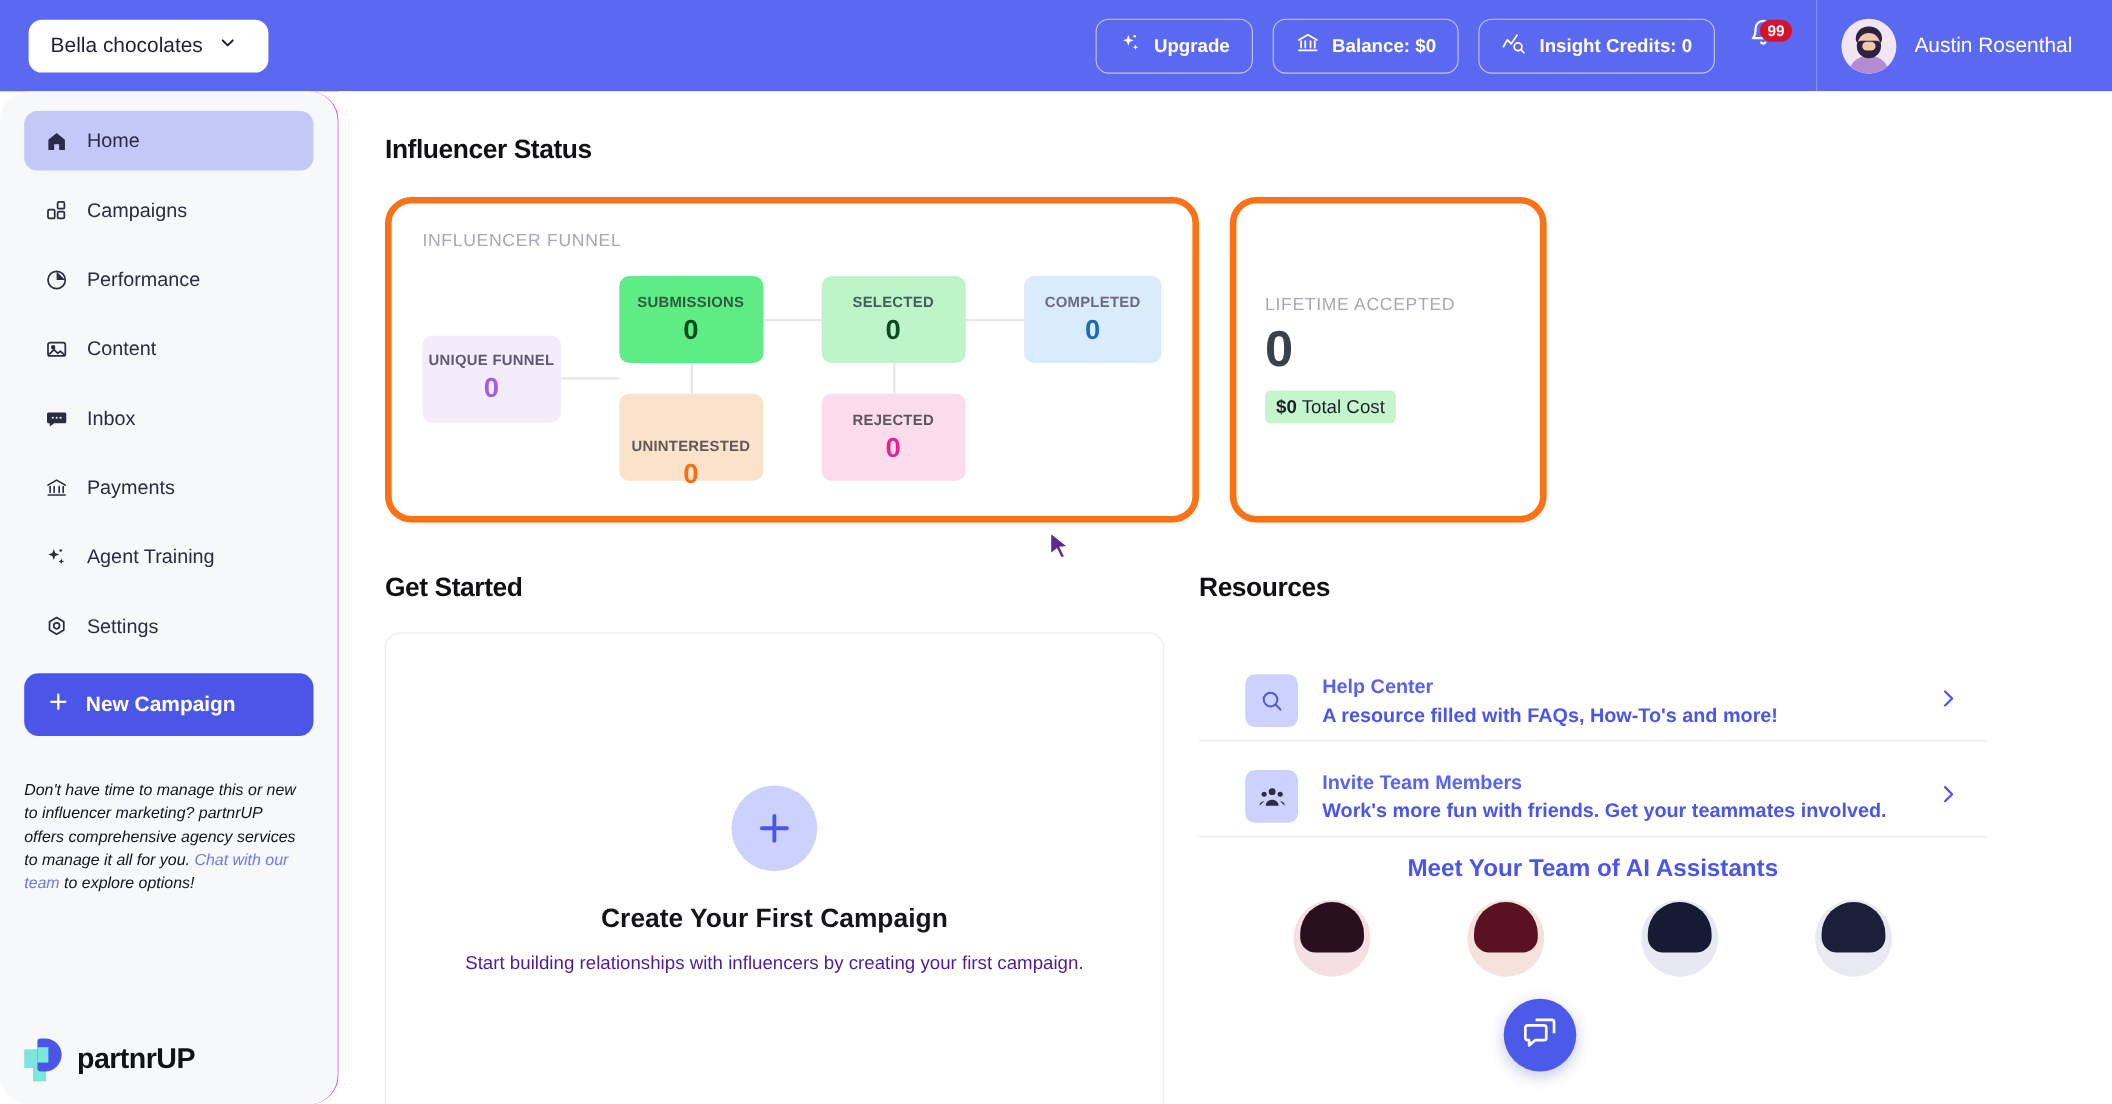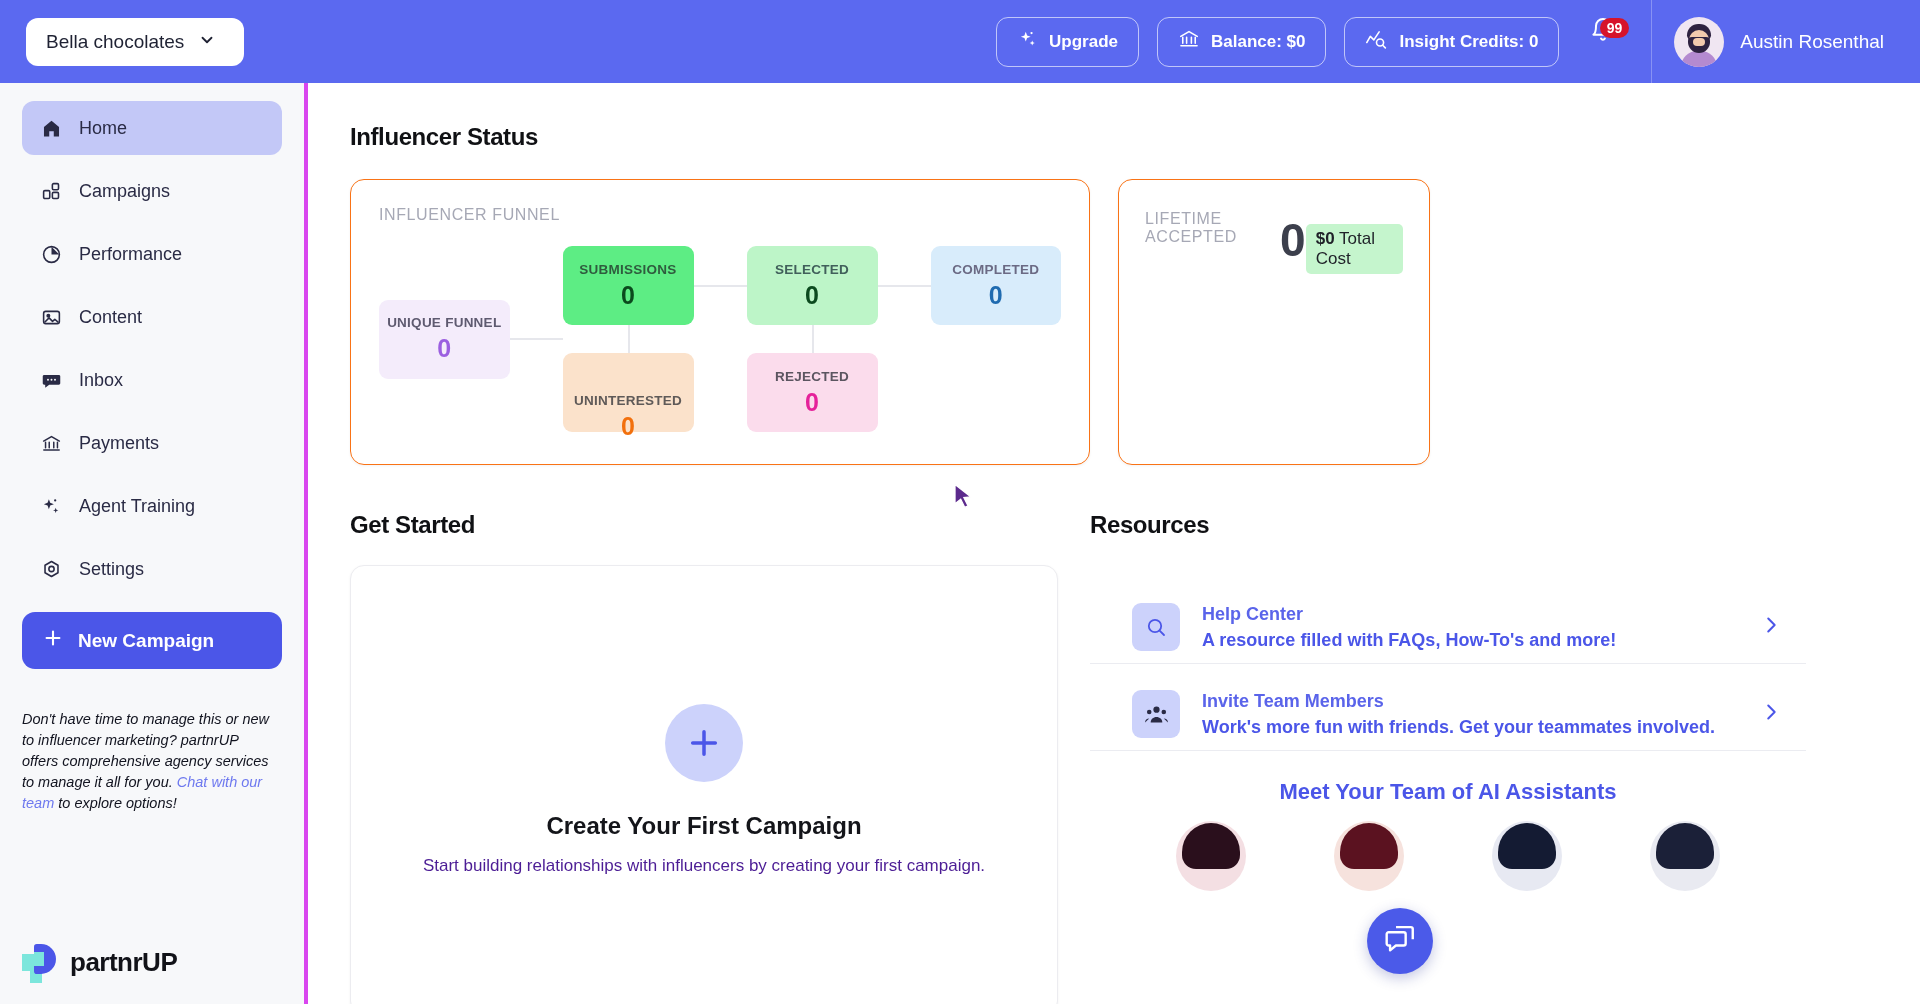--- a/index.html
+++ b/index.html
@@ -73,21 +73,22 @@
   .av-beard { position:absolute; left:14px; top:20px; width:22px; height:16px; background:#2e2240; border-radius:4px 4px 11px 11px; }
   .av-chin { position:absolute; left:19px; top:21px; width:12px; height:8px; background:#f2c9ad; border-radius:4px; }
   .av-body { position:absolute; left:7px; bottom:0; width:36px; height:16px; background:#b48ad0; border-radius:16px 16px 0 0; }
   .user-name { color: #ffffff; font-size: 19px; }
 
   
   .sidebar {
     position: absolute; top: 83px; left: 0;
     width: 308px; height: 921px;
     background: #f7f8fa;
-    border-right: 4px solid #d946ef;
+    border-right: 1px solid #d946ef;
+    border-radius: 27px;
   }
   .nav { padding: 18px 22px 0 22px; }
   .nav-item {
     display: flex; align-items: center; gap: 17px;
     height: 54px; padding: 0 18px;
     border-radius: 12px;
     color: #2a2b45; font-size: 18px;
     cursor: pointer; margin-bottom: 9px;
   }
   .nav-item.active { background: #c3c8f7; font-weight: 500; }
@@ -126,41 +127,41 @@
     overflow: hidden;
   }
   .h1 {
     font-size: 24px; font-weight: 700; color: #101114;
     letter-spacing: -0.4px;
   }
   .status-section { padding: 40px 0 0 42px; }
 
   .cards-row { display: flex; gap: 28px; margin-top: 28px; }
   .card {
-    background: #fff; border: 1px solid #f97316; border-radius: 14px;
+    background: #fff; border: 6px solid #f97316; border-radius: 24px;
     box-shadow: 0 1px 3px rgba(18,20,40,0.05);
   }
   .funnel-card { width: 740px; padding: 26px 28px 32px 28px; }
   .funnel-title { font-size: 16px; letter-spacing: 0.6px; color: #a6a8b5; font-weight: 500; }
 
   .funnel-top { display: flex; align-items: center; margin-top: 22px; }
   .fbox {
     width: 131px; height: 79px; border-radius: 9px;
     display: flex; flex-direction: column; align-items: center; justify-content: center;
     gap: 4px; cursor: pointer;
   }
   .fbox .lbl { font-size: 13.5px; font-weight: 600; letter-spacing: 0.25px; }
   .fbox .val { font-size: 25px; font-weight: 700; }
   .connector { flex: 0 0 auto; width: 53px; height: 1.5px; background: #e6e7ec; }
   .drop-col { position: relative; }
   .vline { position: absolute; top: 0; left: 50%; width: 1.5px; height: 28px; background: #e6e7ec; }
 
   .lifetime-card {
-    width: 312px; padding: 30px 26px;
-    display: flex; flex-direction: row; justify-content: center;
+    width: 288px; padding: 30px 26px;
+    display: flex; flex-direction: column; justify-content: center;
   }
   .lt-label { font-size: 16px; letter-spacing: 0.6px; color: #a6a8b5; font-weight: 500; }
   .lt-value { font-size: 46px; font-weight: 700; color: #3c3f4c; margin-top: 6px; line-height: 1.05; }
   .lt-chip {
     margin-top: 14px; align-self: flex-start;
     background: #c5f5cd; border-radius: 5px;
     padding: 5px 10px; font-size: 17px; color: #1f2128;
   }
   .lt-chip b { font-weight: 700; }
 
@@ -190,21 +191,21 @@
   }
   .res-icon {
     width: 48px; height: 48px; border-radius: 9px;
     background: #ccd2fb; display: flex; align-items: center; justify-content: center; flex: 0 0 auto;
   }
   .res-text { flex: 1; }
   .res-title { font-size: 18px; font-weight: 600; color: #5a64ea; }
   .res-sub { margin-top: 5px; font-size: 18px; font-weight: 700; color: #4b56e8; }
   .res-arrow { flex: 0 0 auto; padding-right: 18px; }
 
-  .ai-section { margin-top: 28px; text-align: center; }
+  .ai-section { margin-top: 15px; text-align: center; }
   .ai-title { font-size: 22px; font-weight: 700; color: #4b56e8; }
   .ai-avatars { display: flex; justify-content: center; gap: 88px; margin-top: 16px; }
   .ai-av { width: 70px; height: 70px; border-radius: 50%; position: relative; overflow: hidden; }
   .ai-hair { position: absolute; left: 6px; top: 2px; width: 58px; height: 46px; border-radius: 29px 29px 14px 14px; }
 
   .chat-fab {
     position: absolute; left: 1367px; top: 908px;
     width: 66px; height: 66px; border-radius: 50%;
     background: #4b5ae9; display: flex; align-items: center; justify-content: center;
     box-shadow: 0 4px 14px rgba(40,50,150,0.28);

